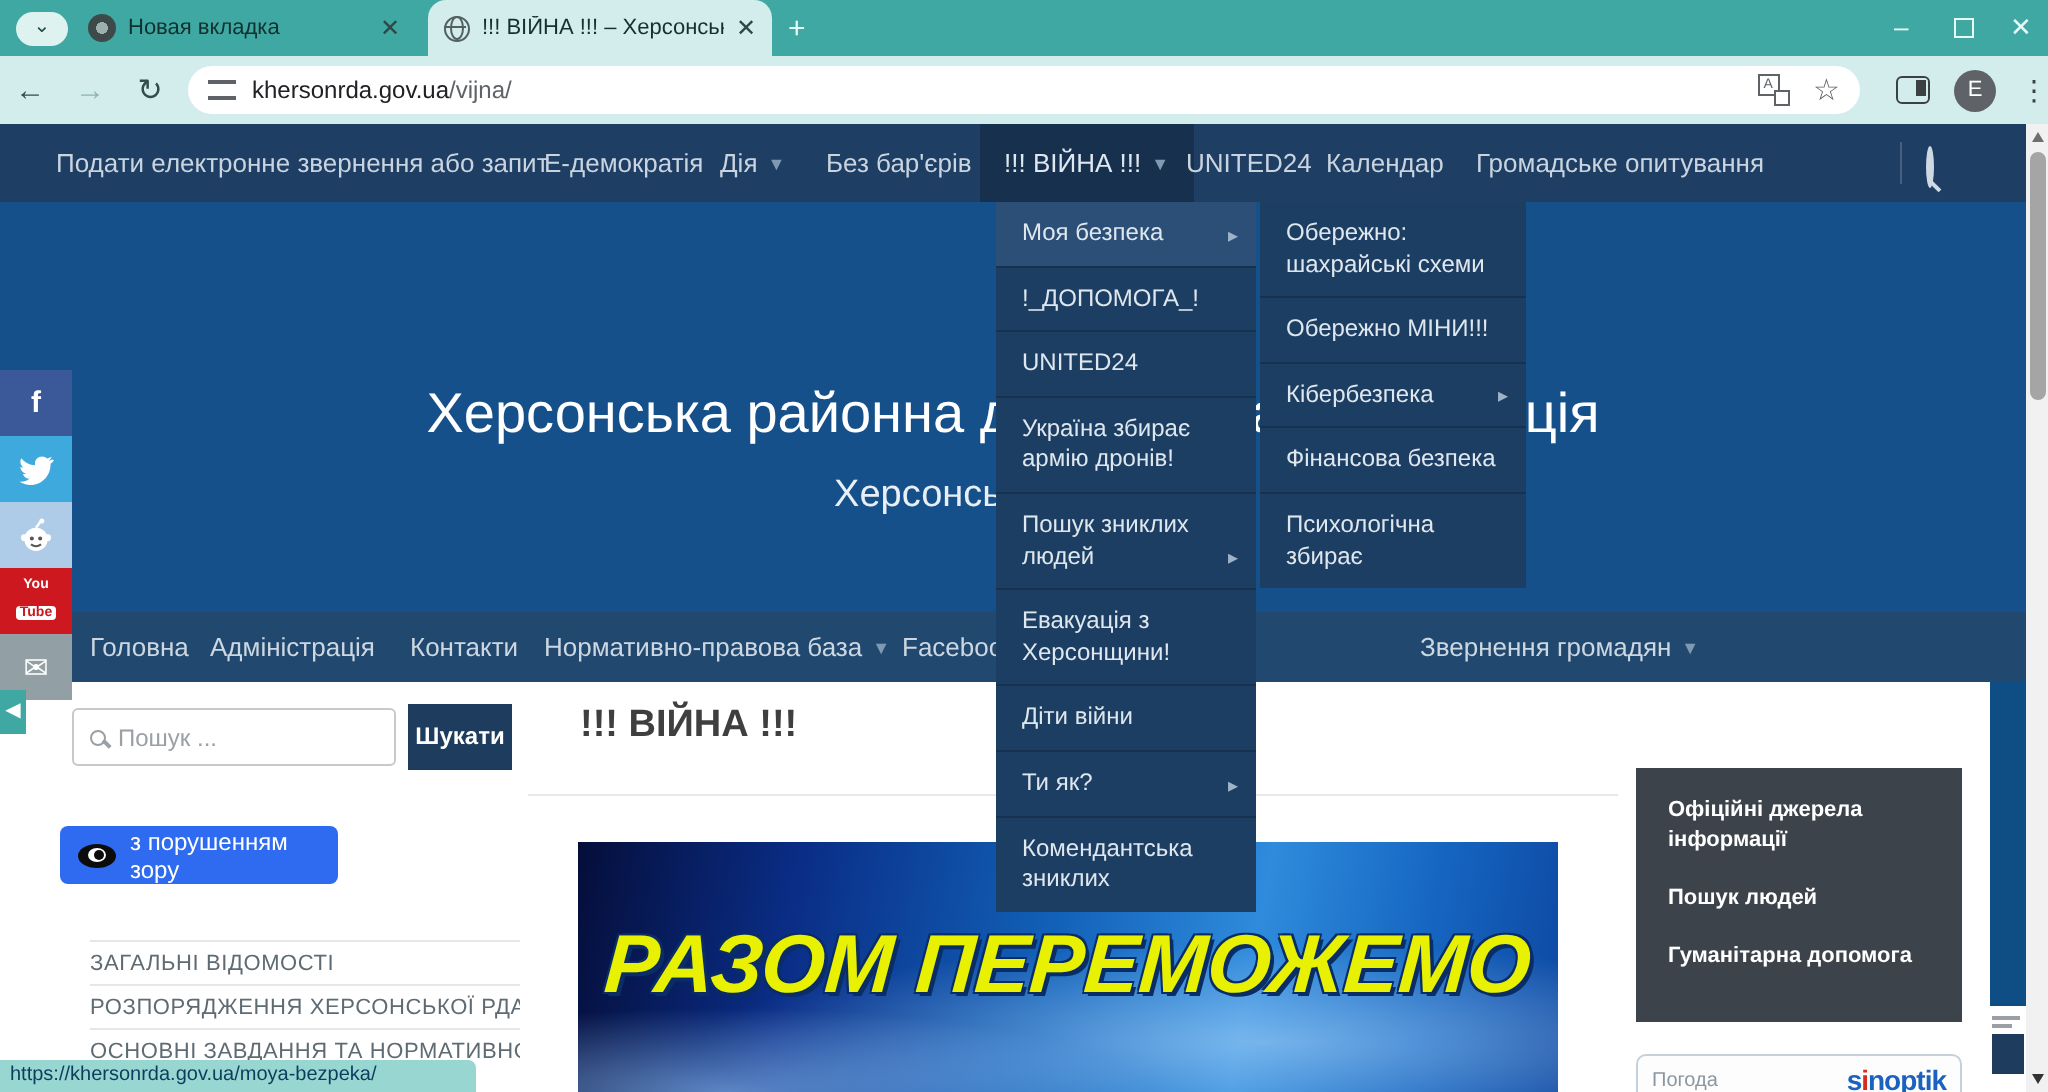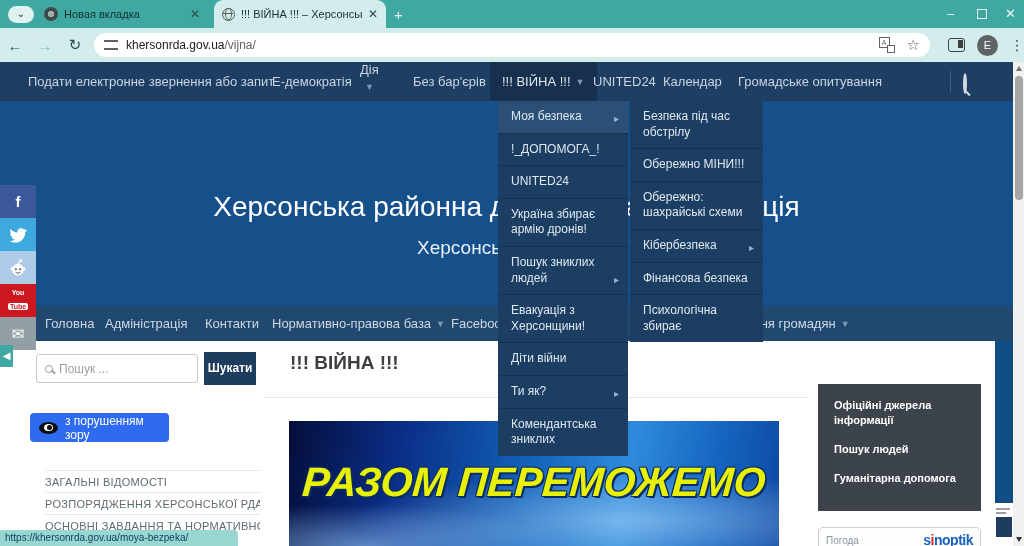--- a/index.html
+++ b/index.html
@@ -152,21 +152,21 @@
     <span style="margin-left:12px;" class="kebab">⋮</span>
   </div>
 
   <div class="abs mainnav">
     <div class="abs mnav-item" style="left:28px;">
         <span>Подати електронне звернення або запит</span>
       </div>
     <div class="abs mnav-item" style="left:272px;">
         <span>Е-демократія</span>
       </div>
-    <div class="abs mnav-item" style="left:360px;flex-direction:column;">
+    <div class="abs mnav-item" style="left:360px;">
         <span>Дія</span>
         <span class="caret">▼</span>
       </div>
     <div class="abs mnav-item" style="left:413px;">
         <span>Без бар'єрів</span>
       </div>
     <div class="abs mnav-item active" style="left:490px;">
         <span>!!! ВІЙНА !!!</span>
         <span class="caret">▼</span>
       </div>
@@ -287,23 +287,22 @@
     <div class="dd-item"><span>UNITED24</span></div>
     <div class="dd-item"><span>Україна збирає армію дронів!</span></div>
     <div class="dd-item"><span>Пошук зниклих людей</span><span class="dd-arrow">▸</span></div>
     <div class="dd-item"><span>Евакуація з Херсонщини!</span></div>
     <div class="dd-item"><span>Діти війни</span></div>
     <div class="dd-item"><span>Ти як?</span><span class="dd-arrow">▸</span></div>
     <div class="dd-item" style="border-bottom:none;"><span>Комендантська зниклих</span></div>
   </div>
 
   <div class="abs dd" style="left:630px; width:133px;">
-    <div class="dd-item"><span>Безпека під час обстрілу</span></div>
+    <div class="dd-item"><span>Обережно: шахрайські схеми</span></div>
     <div class="dd-item"><span>Обережно МІНИ!!!</span></div>
-    <div class="dd-item"><span>Обережно: шахрайські схеми</span></div>
     <div class="dd-item"><span>Кібербезпека</span><span class="dd-arrow">▸</span></div>
     <div class="dd-item"><span>Фінансова безпека</span></div>
     <div class="dd-item" style="border-bottom:none;"><span>Психологічна збирає</span></div>
   </div>
 
   <div class="abs status-bubble">https://khersonrda.gov.ua/moya-bezpeka/</div>
 
 </div>
 
 </body></html>

